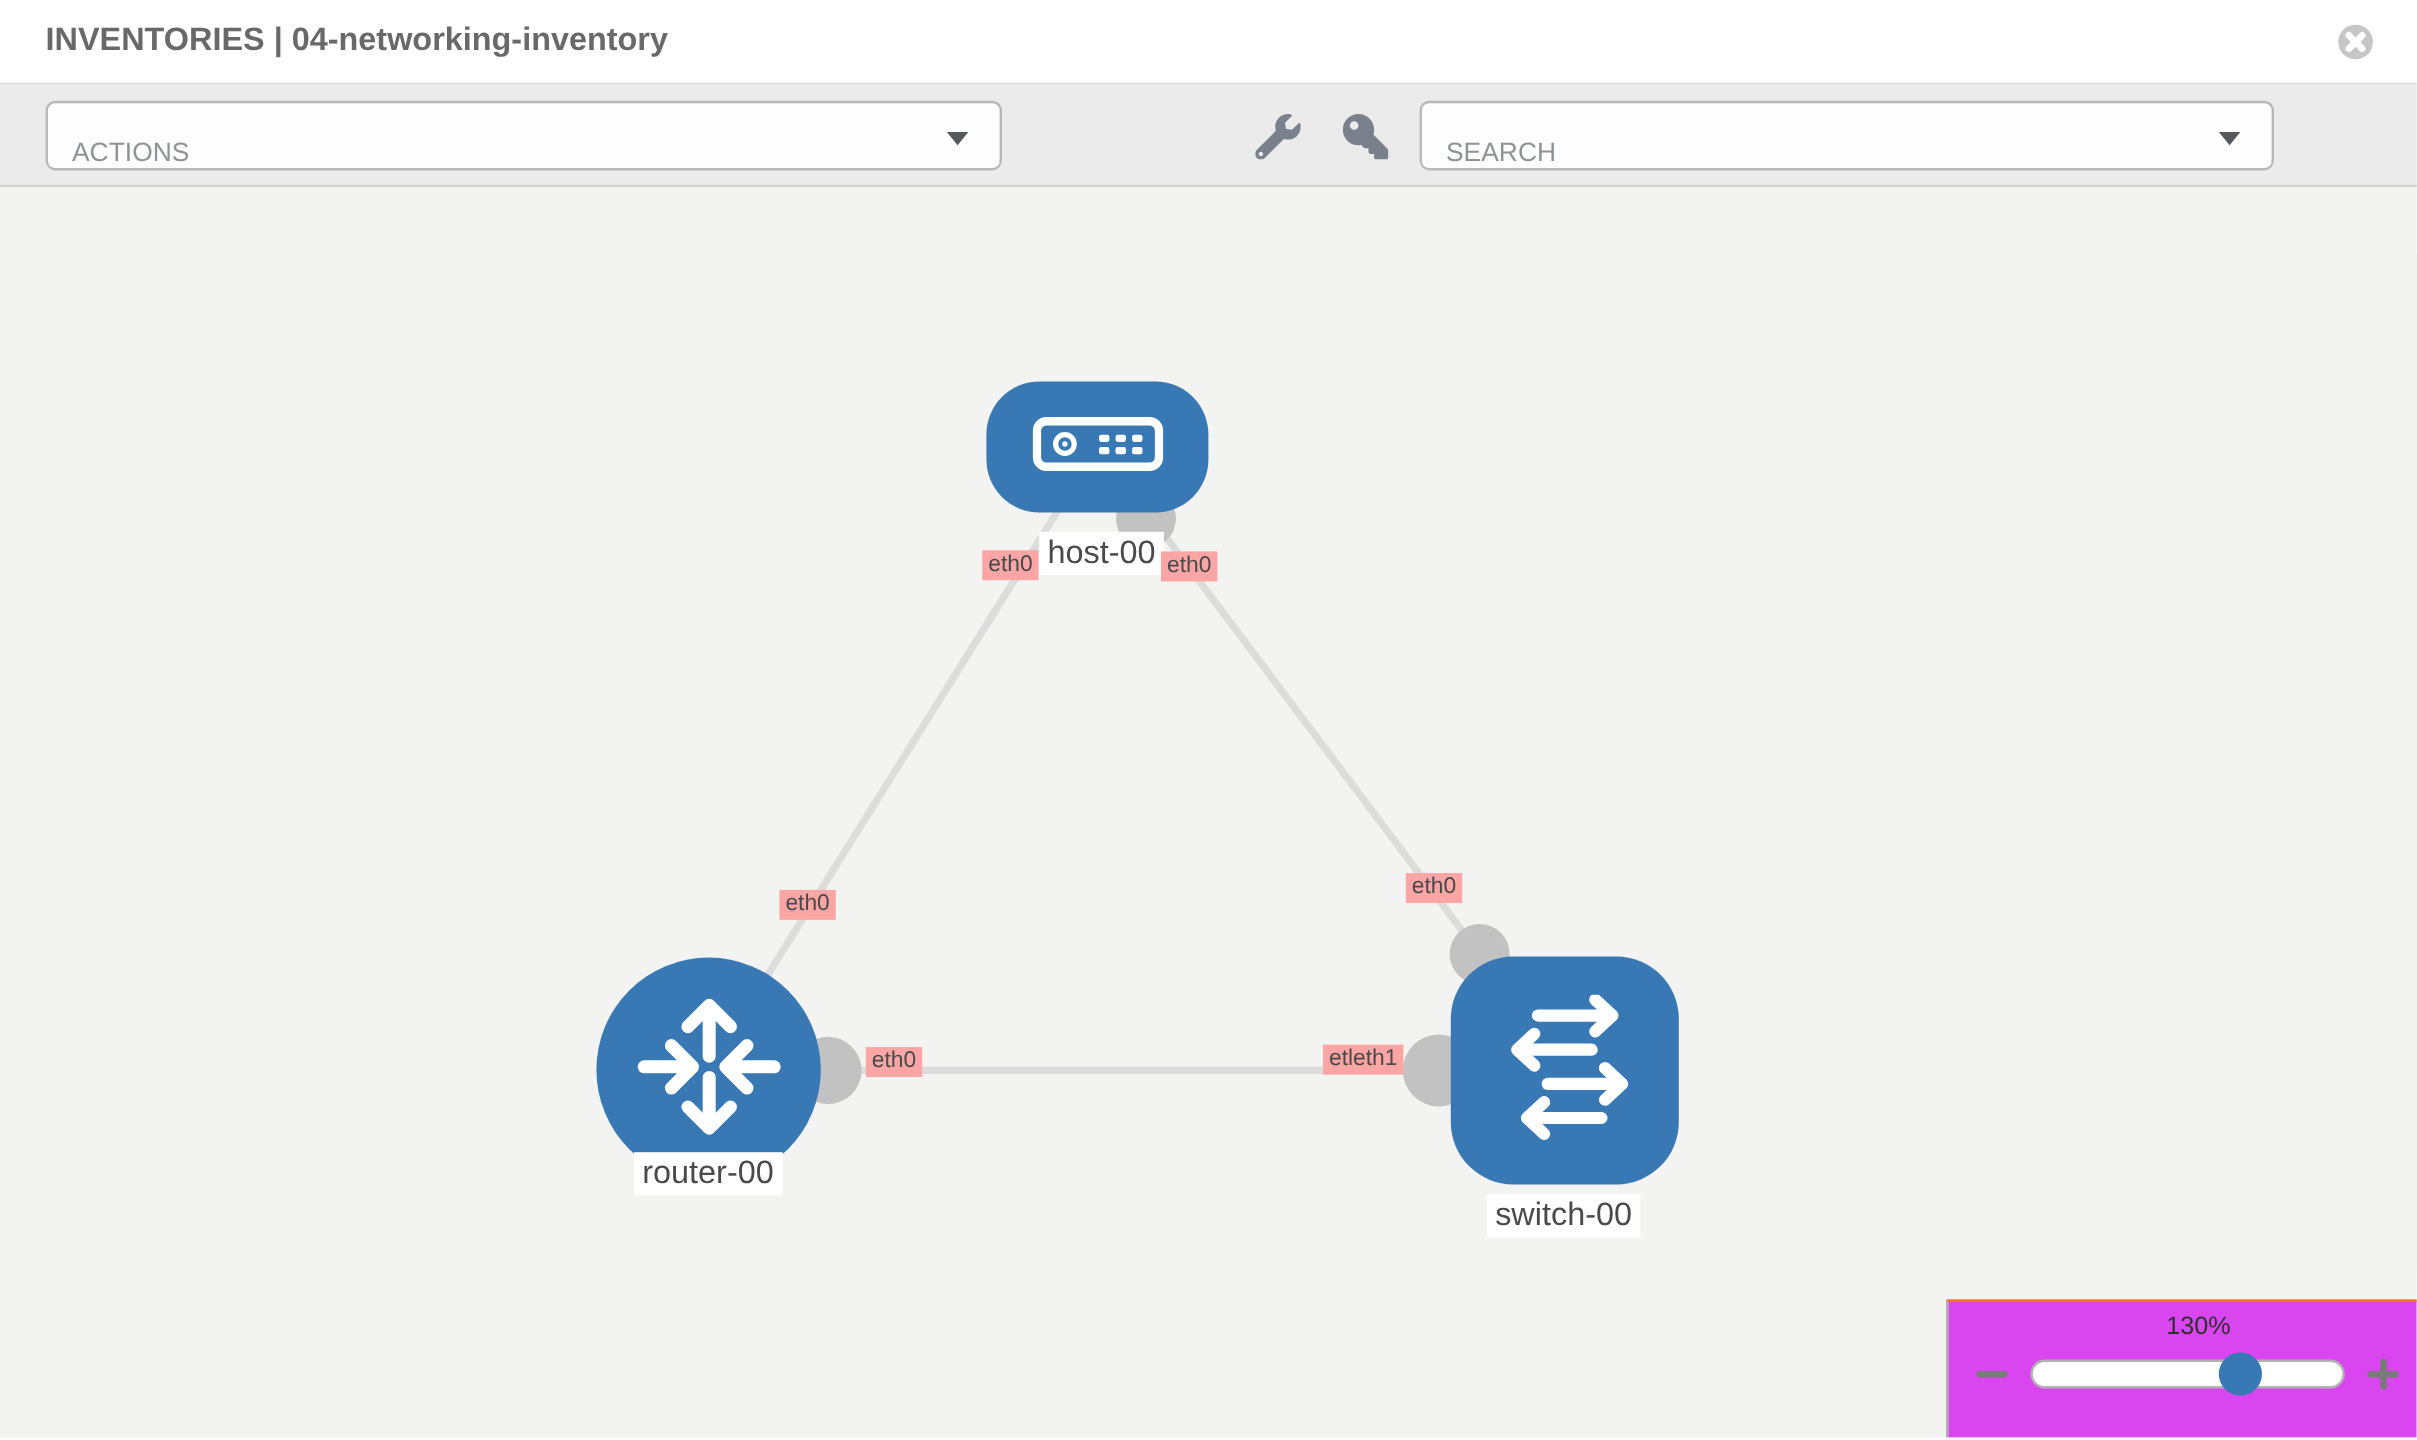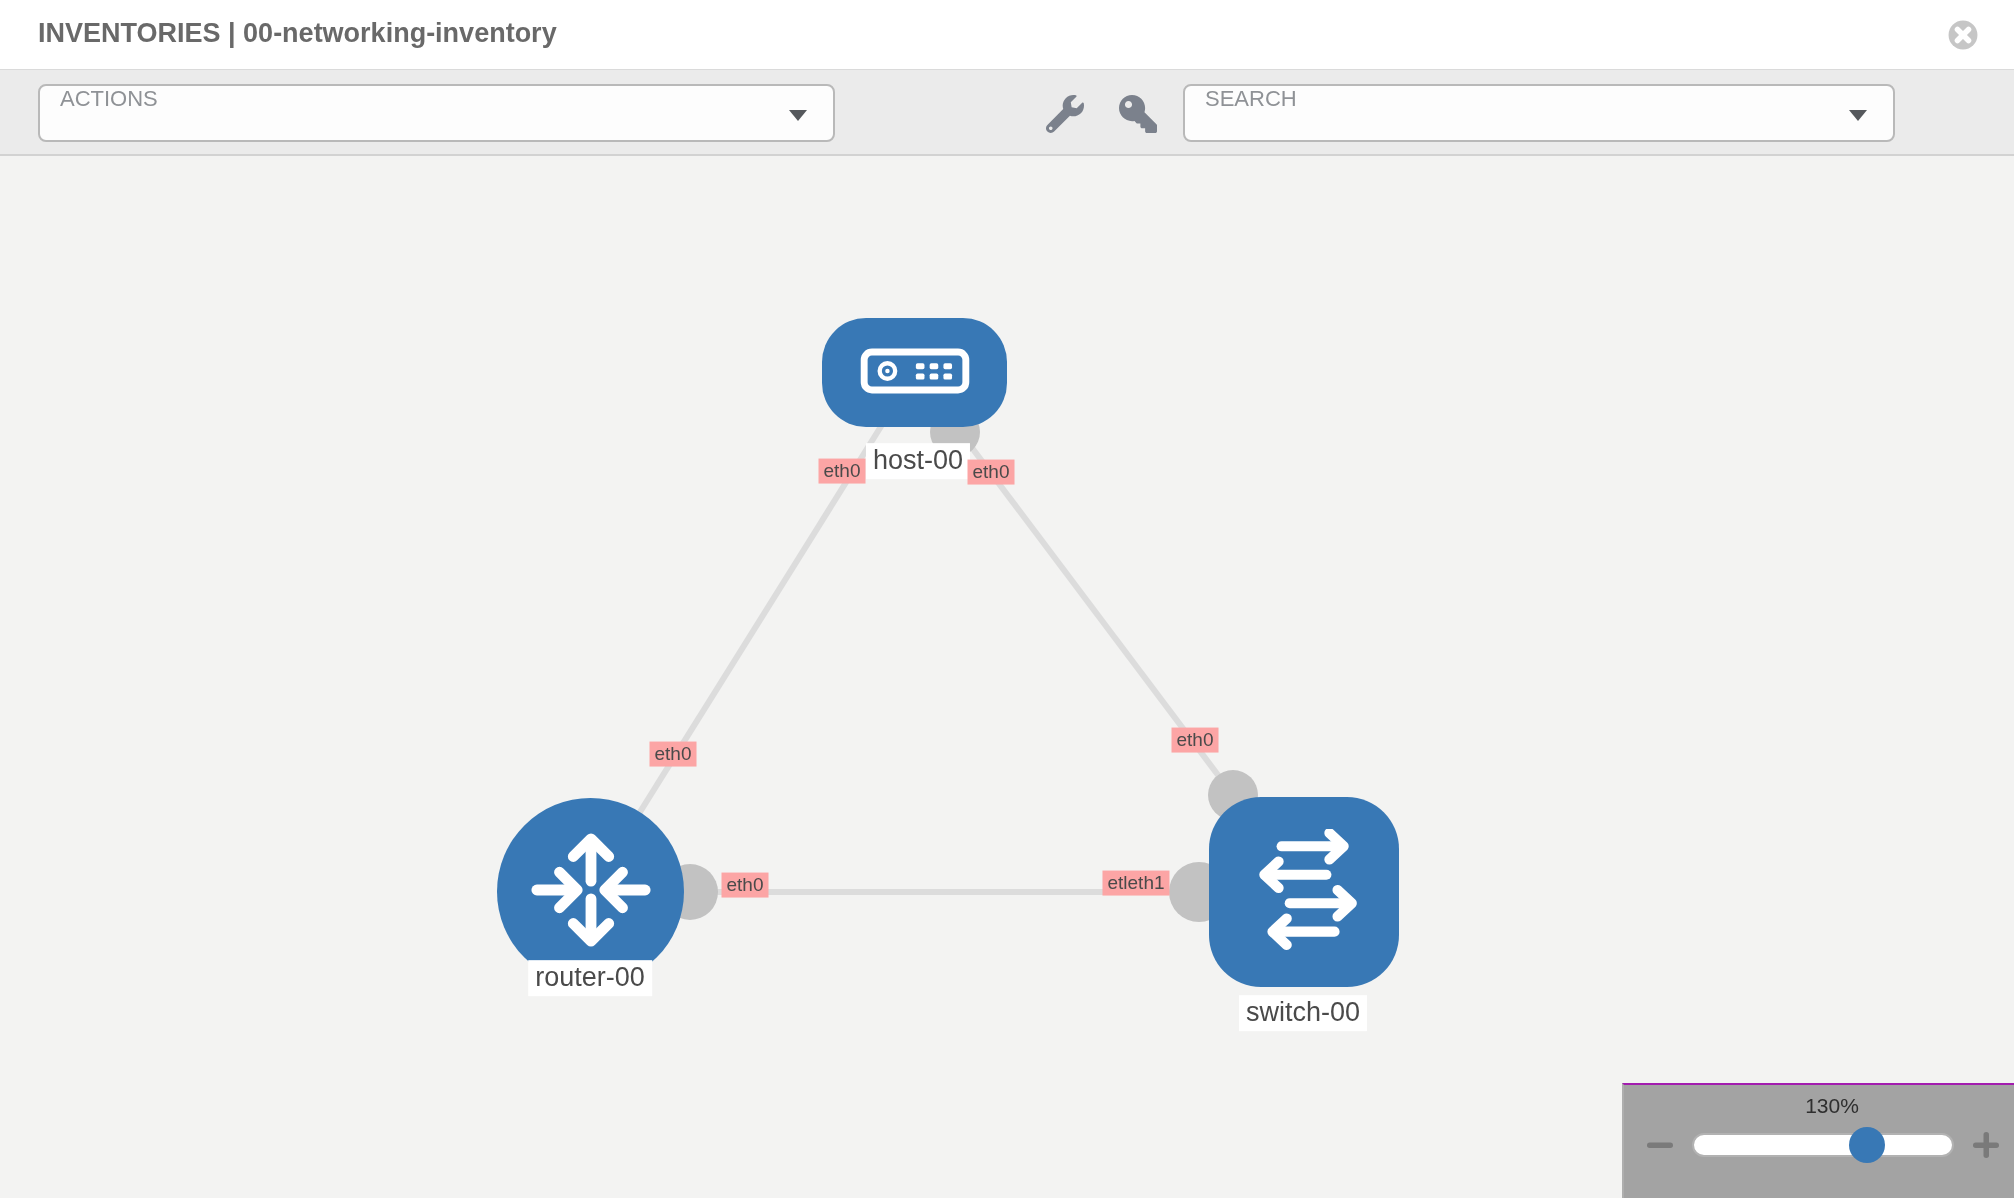--- a/index.html
+++ b/index.html
@@ -25,21 +25,21 @@
   }
 
   
   .toolbar {
     position: relative; height: 86px; background: #ebebeb;
     border-bottom: 2px solid #d2d2d2;
   }
   .select-box {
     position: absolute; top: 14px; height: 58px;
     background: #fdfdfd; border: 2px solid #b9b9b9; border-radius: 8px;
-    display: flex; align-items: flex-start; cursor: pointer;
+    display: flex; align-items: flex-end; cursor: pointer;
   }
   .select-box .select-label {
     margin-left: 20px; font-size: 22px; color: #8f9296;
   }
   .select-box .caret {
     position: absolute; right: 26px; top: 24px;
     width: 0; height: 0;
     border-left: 9px solid transparent; border-right: 9px solid transparent;
     border-top: 11px solid #55585c;
   }
@@ -78,22 +78,22 @@
   .chip-host-left    { left: 842px;  top: 315px; }
   .chip-host-right   { left: 991px;  top: 316px; }
   .chip-router-top   { left: 673px;  top: 598px; }
   .chip-switch-top   { left: 1195px; top: 584px; }
   .chip-router-right { left: 745px;  top: 729px; }
   .chip-switch-left  { left: 1136px; top: 727px; }
 
   
   .zoom-panel {
     position: absolute; left: 1622px; top: 927px; width: 392px; height: 115px;
-    background: #a3a3a3;
-    border-left: 2px solid #aeaeae; border-top: 2px solid #a21caf;
+    background: #d946ef;
+    border-left: 2px solid #aeaeae; border-top: 2px solid #f97316;
   }
   .zoom-level {
     position: absolute; left: 158px; top: 9px; width: 100px; text-align: center;
     font-size: 21px; color: #2f2f2f;
   }
   .zoom-minus, .zoom-plus { position: absolute; top: 46px; width: 28px; height: 28px; cursor: pointer; }
   .zoom-minus { left: 22px; }
   .zoom-plus  { left: 348px; }
   .zoom-track {
     position: absolute; left: 68px; top: 48px; width: 262px; height: 24px;
@@ -103,21 +103,21 @@
     position: absolute; left: 155px; top: -8px; width: 36px; height: 36px;
     background: #3878b5; border-radius: 50%; cursor: grab;
   }
 </style>
 </head>
 <body>
 
 <div class="app">
 
   <div class="header">
-    <div class="page-title">INVENTORIES | 00-networking-inventory</div>
+    <div class="page-title">INVENTORIES | 04-networking-inventory</div>
     <div class="close-btn">
       <svg width="34" height="34" viewBox="0 0 40 40">
         <circle cx="20" cy="20" r="17" fill="#c6c6c6"></circle>
         <line x1="13.5" y1="13.5" x2="26.5" y2="26.5" stroke="#ffffff" stroke-width="6.5" stroke-linecap="round"></line>
         <line x1="26.5" y1="13.5" x2="13.5" y2="26.5" stroke="#ffffff" stroke-width="6.5" stroke-linecap="round"></line>
       </svg>
     </div>
   </div>
 
   <div class="toolbar">

